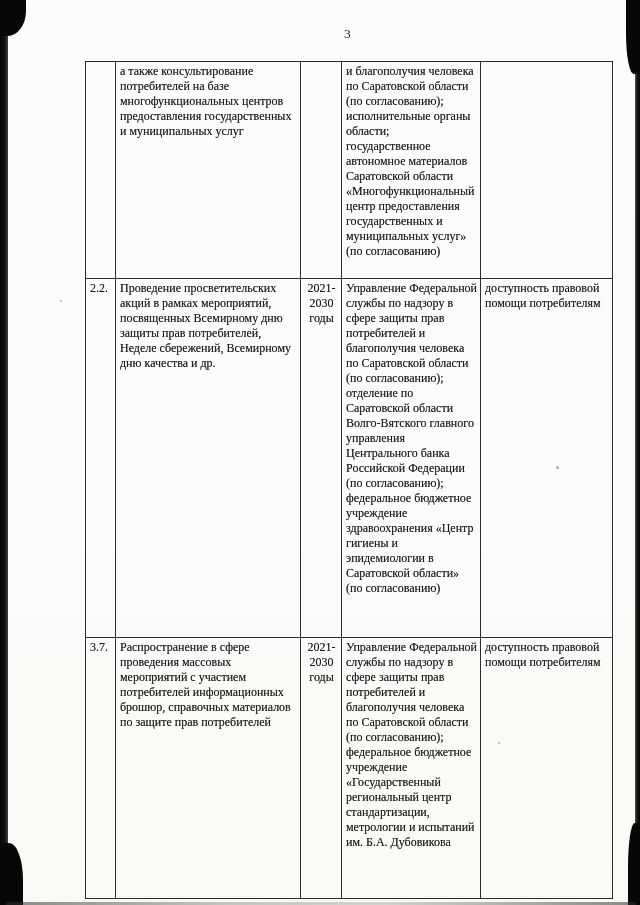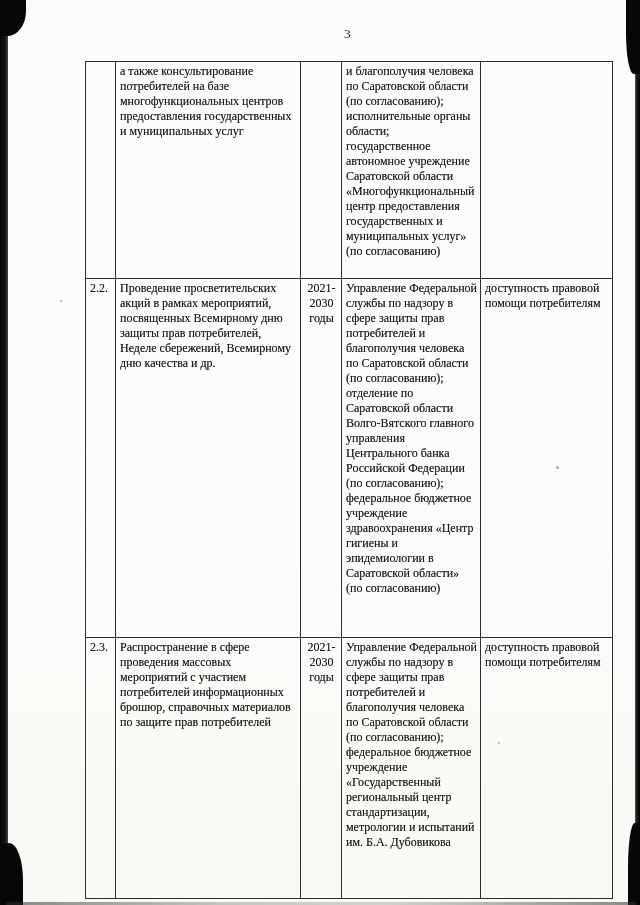--- a/index.html
+++ b/index.html
@@ -117,32 +117,32 @@
       <col style="width:185px">
       <col style="width:41px">
       <col style="width:139px">
       <col style="width:132px">
     </colgroup>
     <tbody>
       <tr class="row-cont">
         <td class="c-num"></td>
         <td class="c-act">а также консультирование потребителей на базе многофункциональных центров предоставления государственных и муниципальных услуг</td>
         <td class="c-yrs"></td>
-        <td class="c-resp">и благополучия человека по Саратовской области (по согласованию); исполнительные органы области; государственное автономное учреждение Саратовской области «Многофункциональный центр предоставления государственных и муниципальных услуг» (по согласованию)</td>
+        <td class="c-resp">и благополучия человека по Саратовской области (по согласованию); исполнительные органы области; государственное автономное материалов Саратовской области «Многофункциональный центр предоставления государственных и муниципальных услуг» (по согласованию)</td>
         <td class="c-res"></td>
       </tr>
       <tr class="row-22">
         <td class="c-num">2.2.</td>
         <td class="c-act">Проведение просветительских акций в рамках мероприятий, посвященных Всемирному дню защиты прав потребителей, Неделе сбережений, Всемирному дню качества и др.</td>
         <td class="c-yrs">2021-2030 годы</td>
         <td class="c-resp">Управление Федеральной службы по надзору в сфере защиты прав потребителей и благополучия человека по Саратовской области (по согласованию); отделение по Саратовской области Волго-Вятского главного управления Центрального банка Российской Федерации (по согласованию); федеральное бюджетное учреждение здравоохранения «Центр гигиены и эпидемиологии в Саратовской области» (по согласованию)</td>
         <td class="c-res">доступность правовой помощи потребителям</td>
       </tr>
       <tr class="row-23">
-        <td class="c-num">2.3.</td>
+        <td class="c-num">3.7.</td>
         <td class="c-act">Распространение в сфере проведения массовых мероприятий с участием потребителей информационных брошюр, справочных материалов по защите прав потребителей</td>
         <td class="c-yrs">2021-2030 годы</td>
         <td class="c-resp">Управление Федеральной службы по надзору в сфере защиты прав потребителей и благополучия человека по Саратовской области (по согласованию); федеральное бюджетное учреждение «Государственный региональный центр стандартизации, метрологии и испытаний им. Б.А. Дубовикова</td>
         <td class="c-res">доступность правовой помощи потребителям</td>
       </tr>
     </tbody>
   </table>
 
 </div>
 

